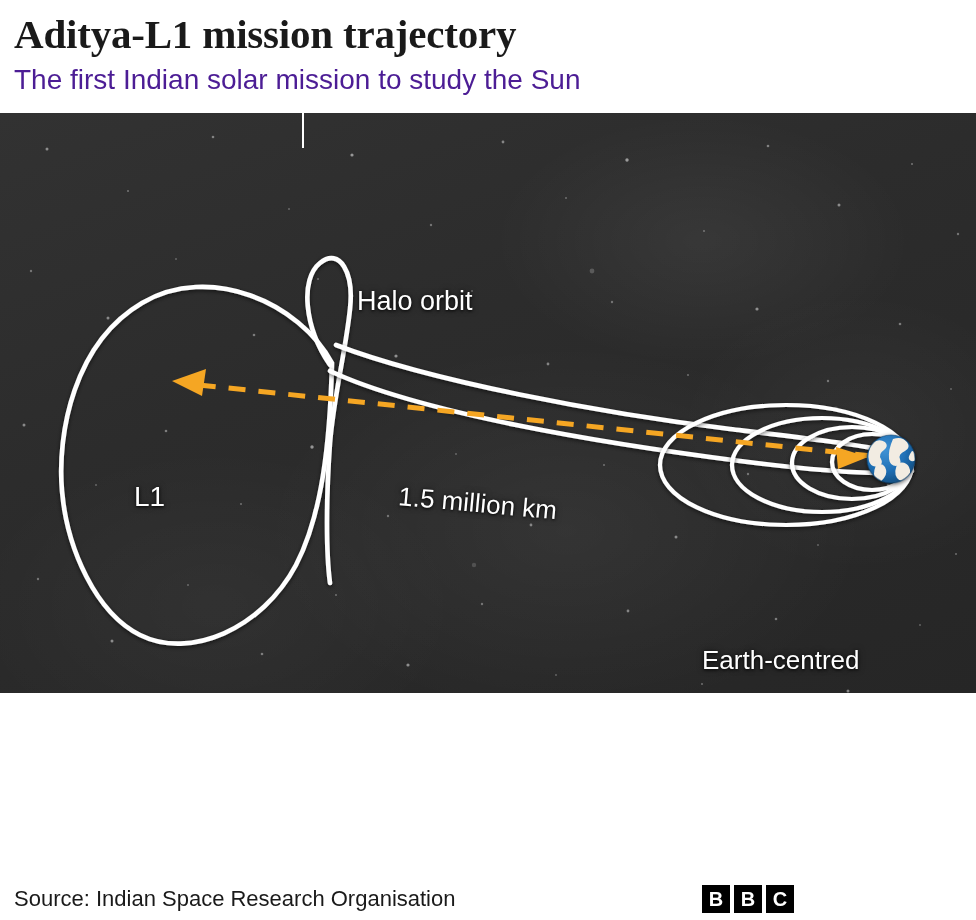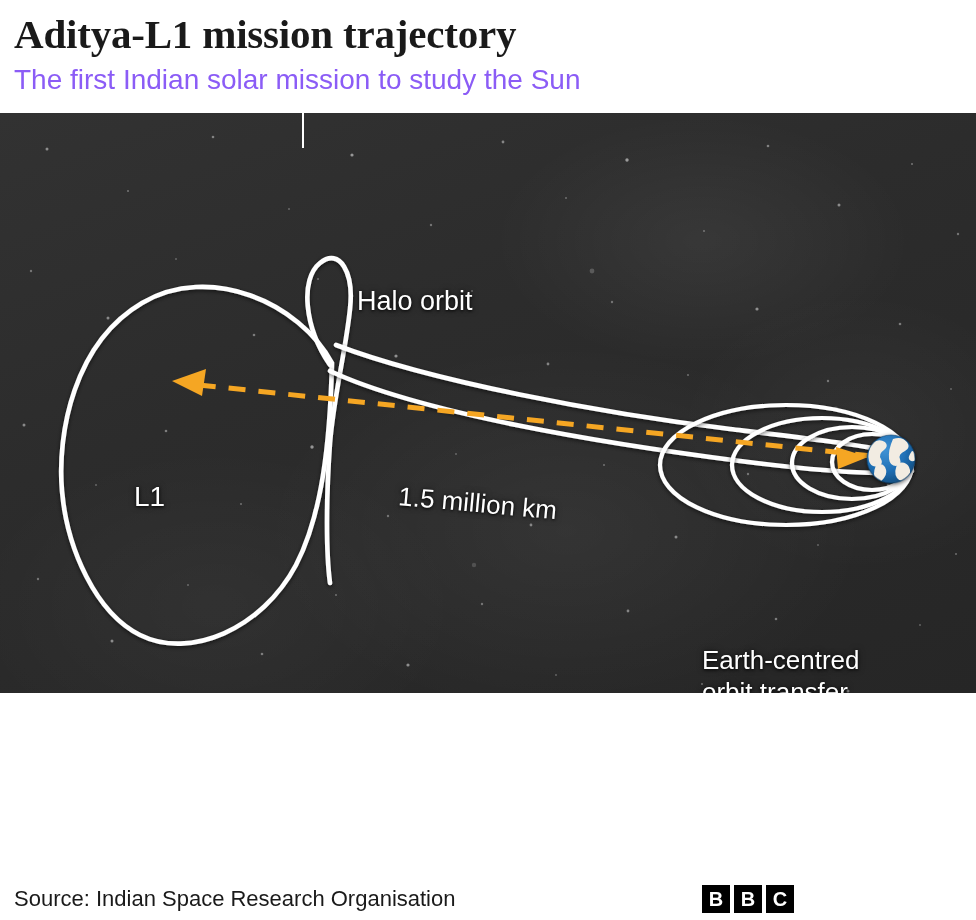--- a/index.html
+++ b/index.html
@@ -36,21 +36,21 @@
     line-height: 48px;
     color: #1a1a1a;
     letter-spacing: -0.2px;
     white-space: nowrap;
   }
   .hdr-sub {
     font-family: "Liberation Sans", sans-serif;
     font-weight: 400;
     font-size: 28px;
     line-height: 36px;
-    color: #8b5cf6;
+    color: #4c1d95;
     margin-top: 4px;
     white-space: nowrap;
   }
 
   
   .stage {
     position: absolute;
     left: 0; top: 113px;
     width: 976px;
     height: 580px;
@@ -340,21 +340,21 @@
           <path d="M 898 350 q 8 -2 11 4 q 3 6 -2 11 q -6 5 -10 0 q -4 -6 1 -15 Z"></path>
           <path d="M 912 338 q 6 1 5 6 q -1 5 -6 4 q -5 -2 1 -10 Z"></path>
         </g>
         <circle cx="891" cy="346" r="24" fill="none" stroke="#0e3c63" stroke-width="1.2" opacity=".5"></circle>
       </g>
     </svg>
 
     <div class="lbl lbl-halo">Halo orbit</div>
     <div class="lbl lbl-l1">L1</div>
     <div class="lbl lbl-dist">1.5 million km</div>
-    <div class="lbl lbl-earth"><span>Earth-centred</span><br><span>orbit transfer</span></div>
+    <div class="lbl lbl-earth"><span>Earth-centred</span><br></div>
 
     <div class="mini-stem" style="top:0;left:302px;height:35px;"></div>
 
     <div class="inset">
       <div class="sun"></div>
       <div class="sun-label">Sun</div>
 
       <div class="mini-box">
         <svg viewBox="0 0 202 123" width="202" height="123">
           <g fill="none" stroke="#d9d9d9" stroke-width="1.5" stroke-linecap="round">

